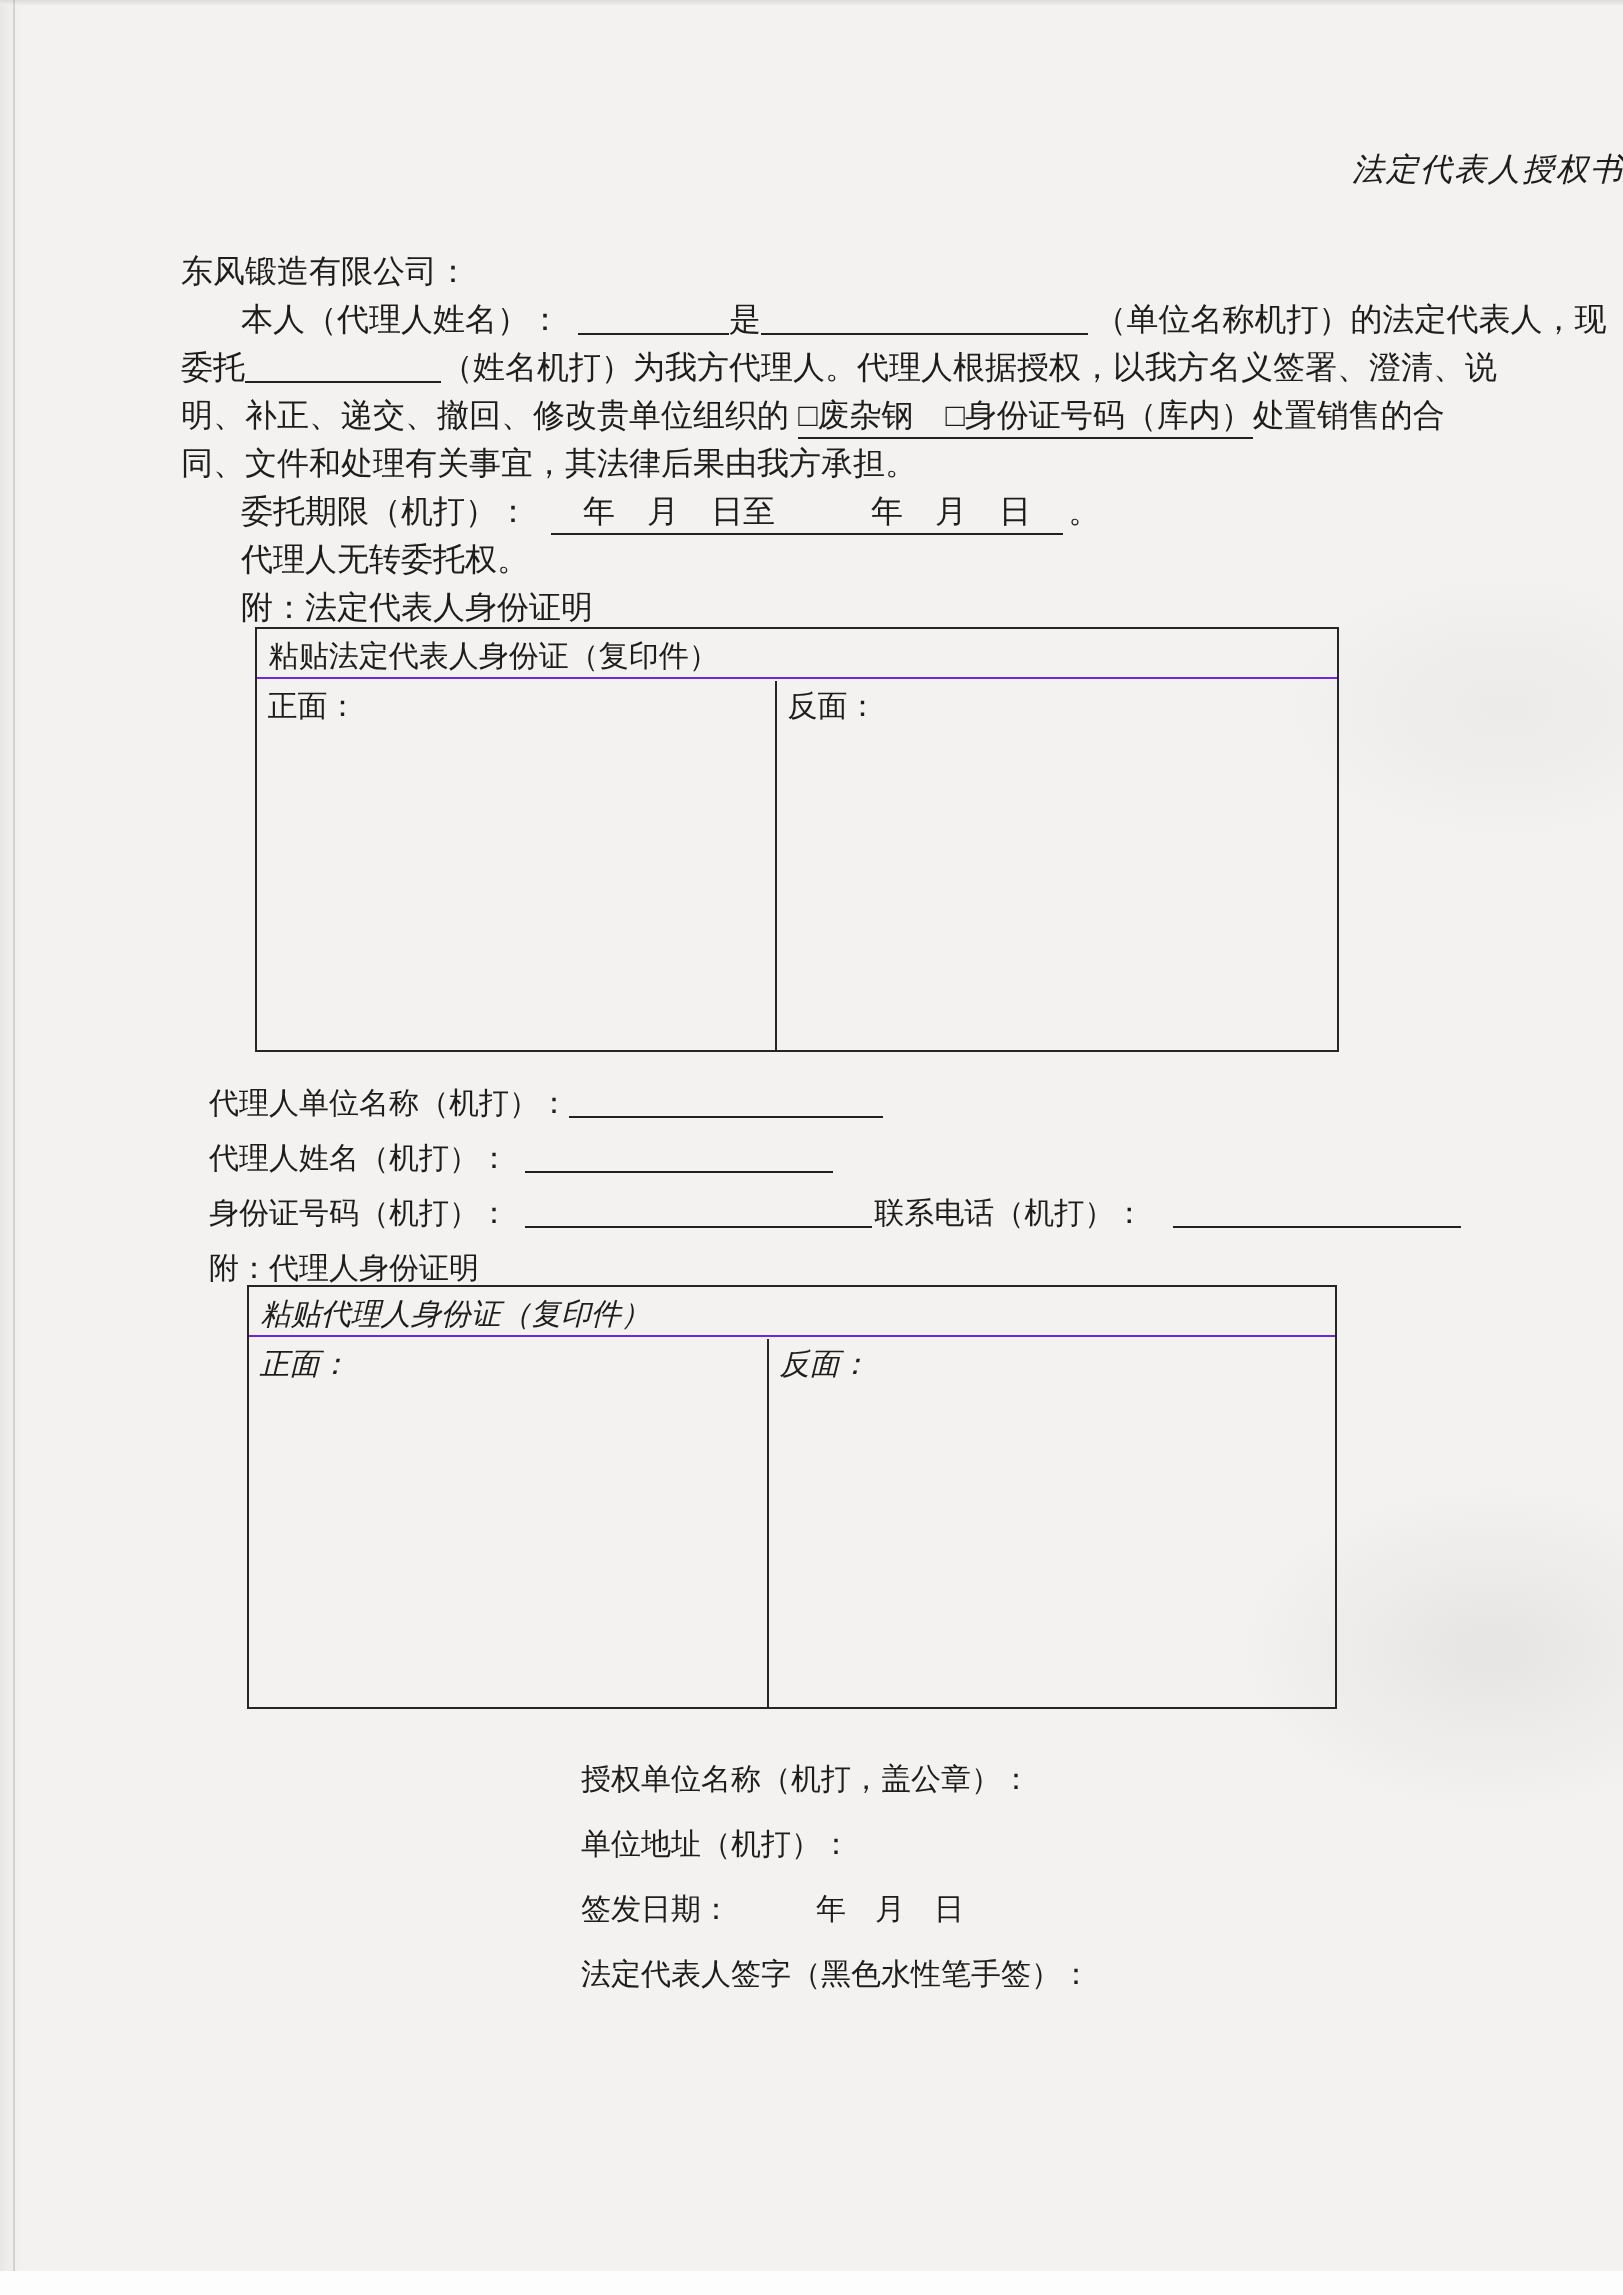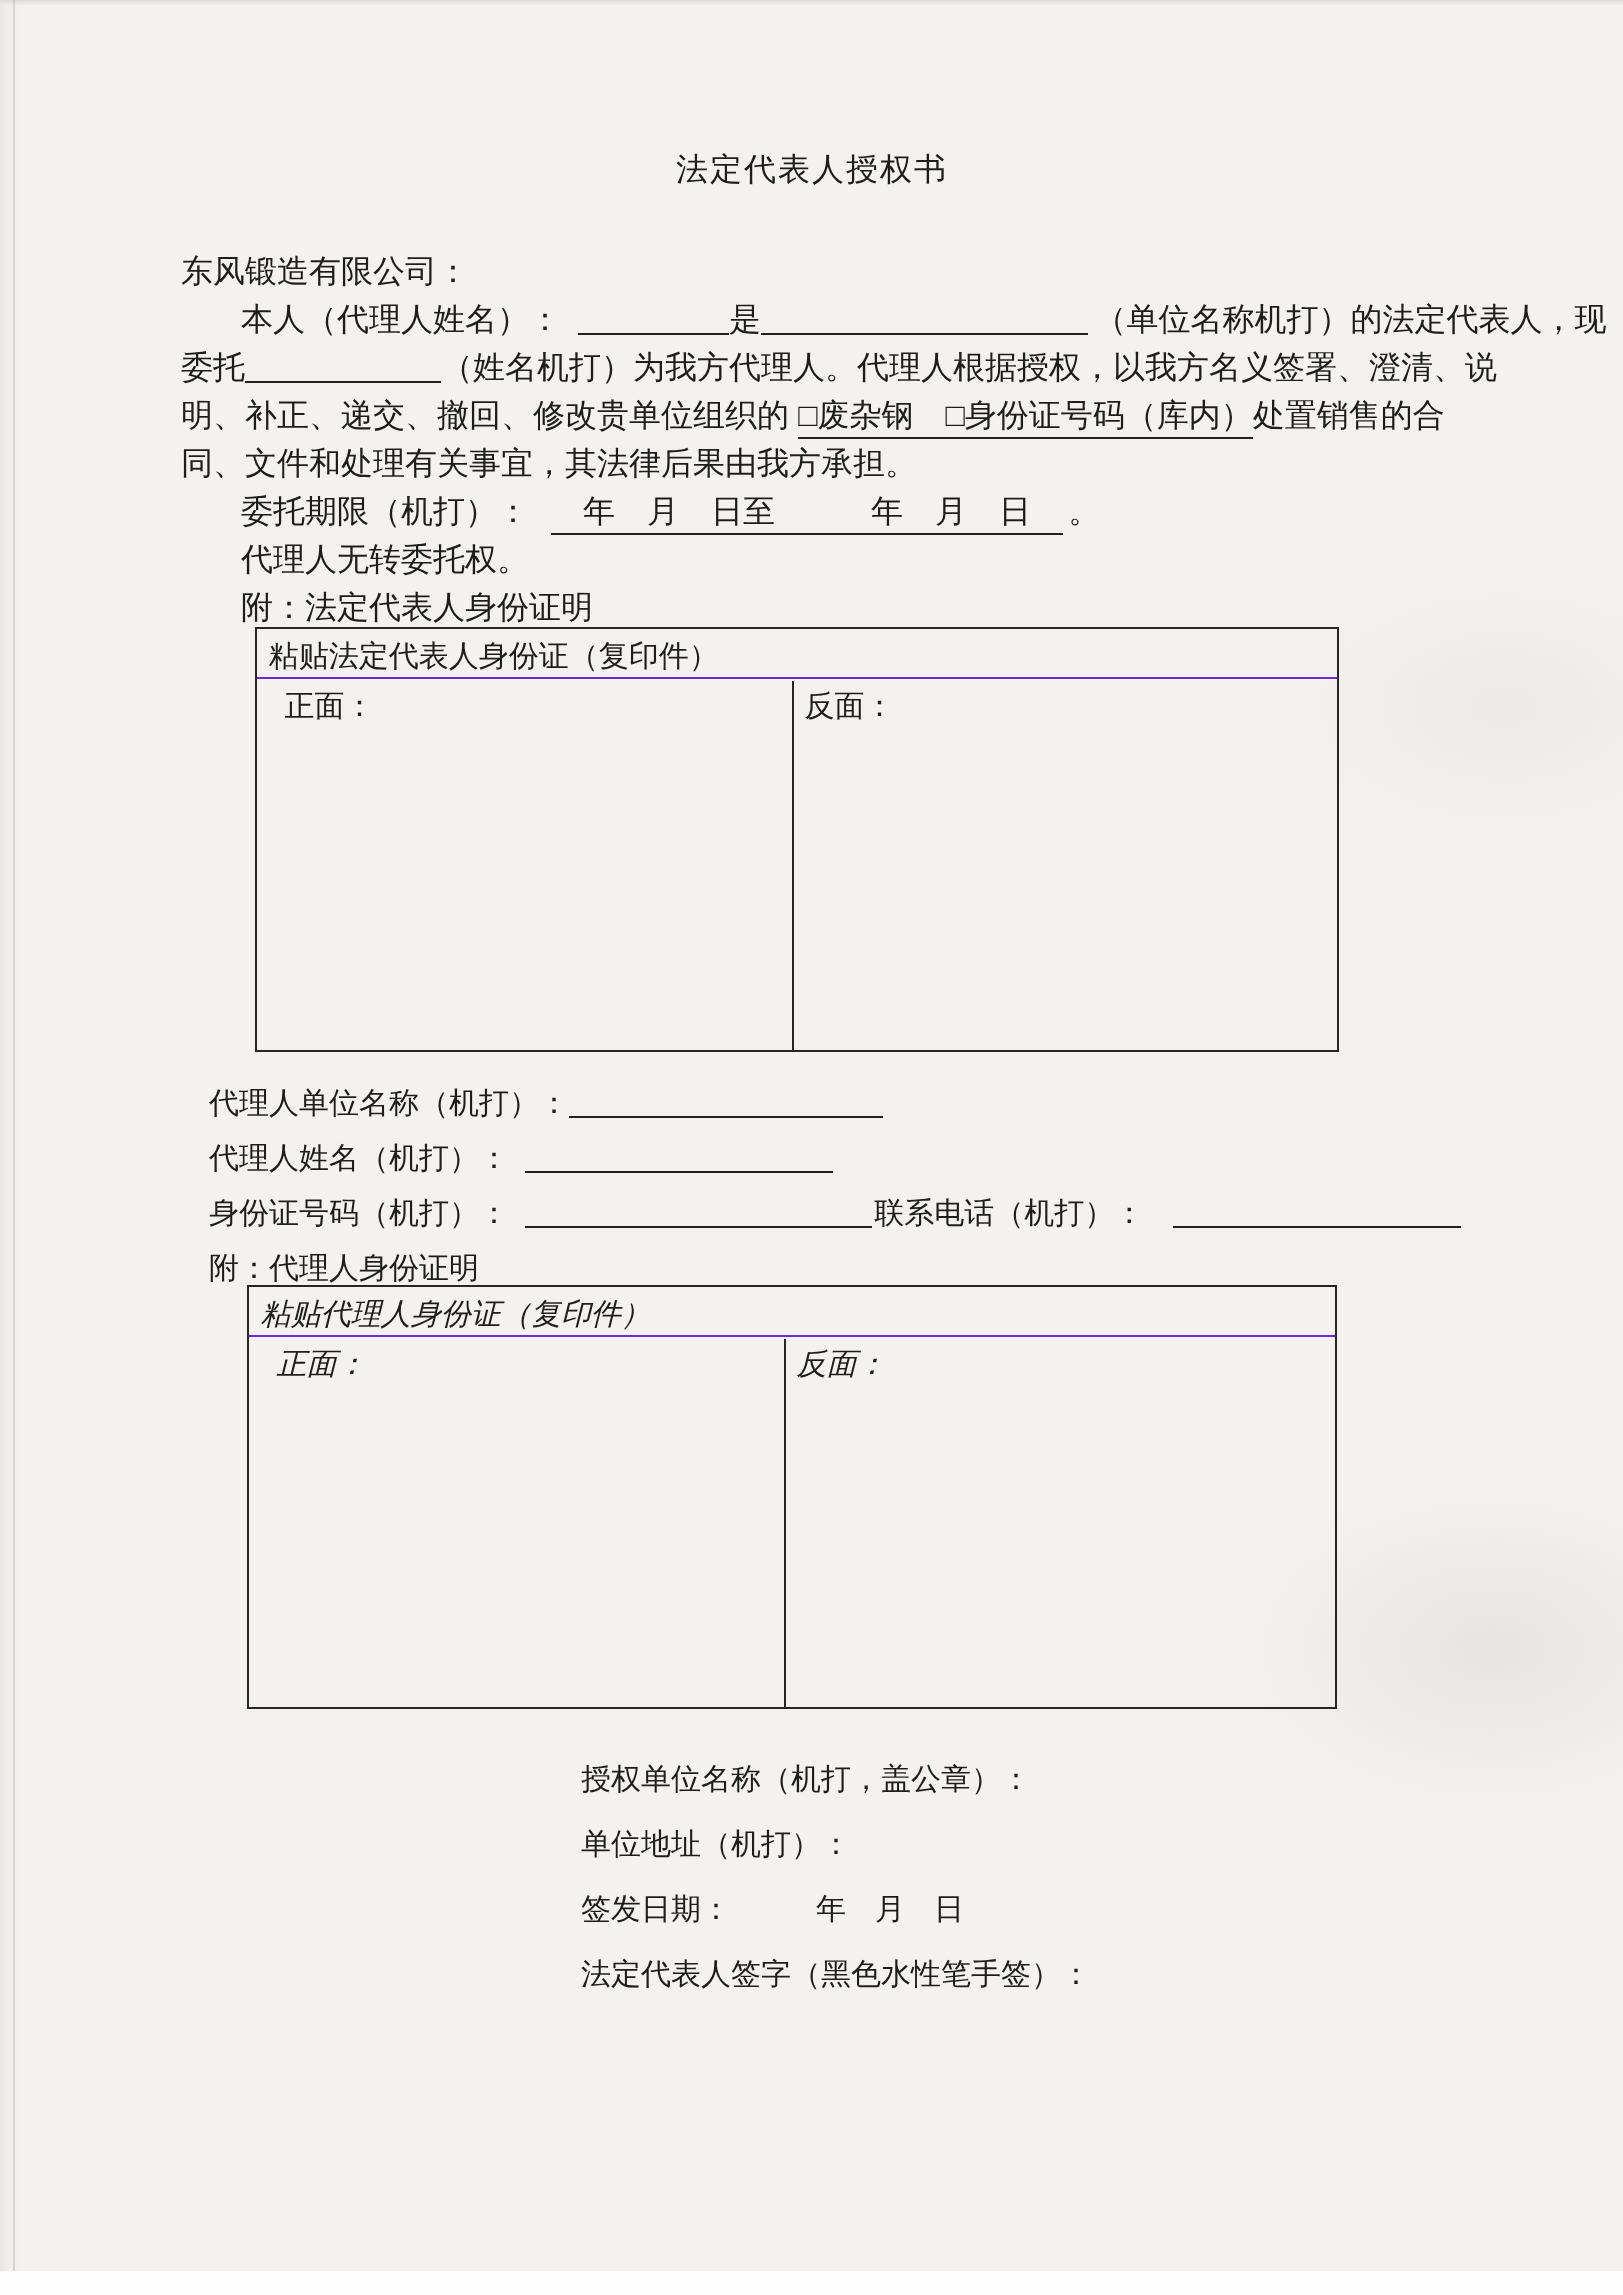--- a/index.html
+++ b/index.html
@@ -26,21 +26,21 @@
     position:absolute; left:13px; top:0; width:2px; height:2271px;
     background:rgba(160,158,154,0.35);
   }
   .scanner-strip {
     position:absolute; left:0; top:2271px; width:1624px; height:24px;
     background:#fdfdfd;
   }
 
   .doc-title {
     position:absolute; top:148px; left:0; width:1624px;
-    text-align:center; font-size:32px; letter-spacing:2px;
+    text-align:right; font-size:32px; letter-spacing:2px;font-style:italic;
   }
 
   .line { white-space:nowrap; }
 
   .body-block {
     position:absolute; left:149px; top:247px; width:1361px;
     font-size:32px; line-height:48px;margin-left:32px;
   }
   .indent { padding-left:60px; }
 
@@ -59,21 +59,20 @@
   }
   #box-legal-rep { left:255px; top:627px;  width:1084px; height:425px; }
   #box-agent     { left:247px; top:1285px; width:1090px; height:424px;font-style:italic; }
   .idbox-header {
     font-size:30px; padding:7.2px 0 0 11.8px; height:50px;
     border-bottom:2px solid #6d28d9;
   }
   .idbox-cells {
     position:absolute; left:0; right:0; top:52px; bottom:0;
     display:flex;
-    padding-left:17px;
   }
   .idbox-cell { padding:5.2px 0 0 10.5px; font-size:30px; }
   .idbox-cell.front { width:520px; border-right:2px solid #262626; }
   .idbox-cell.back  { flex:1; }
 
   
   .seg-t  { }
   .seg-u  { border-bottom:2px solid #212121; padding-bottom:3.9px; }
   .seg-bl { display:inline-block; height:7.9px; border-bottom:2px solid #212121; vertical-align:-5.2px; }
   .seg-sp { display:inline-block; height:1.3px; }

